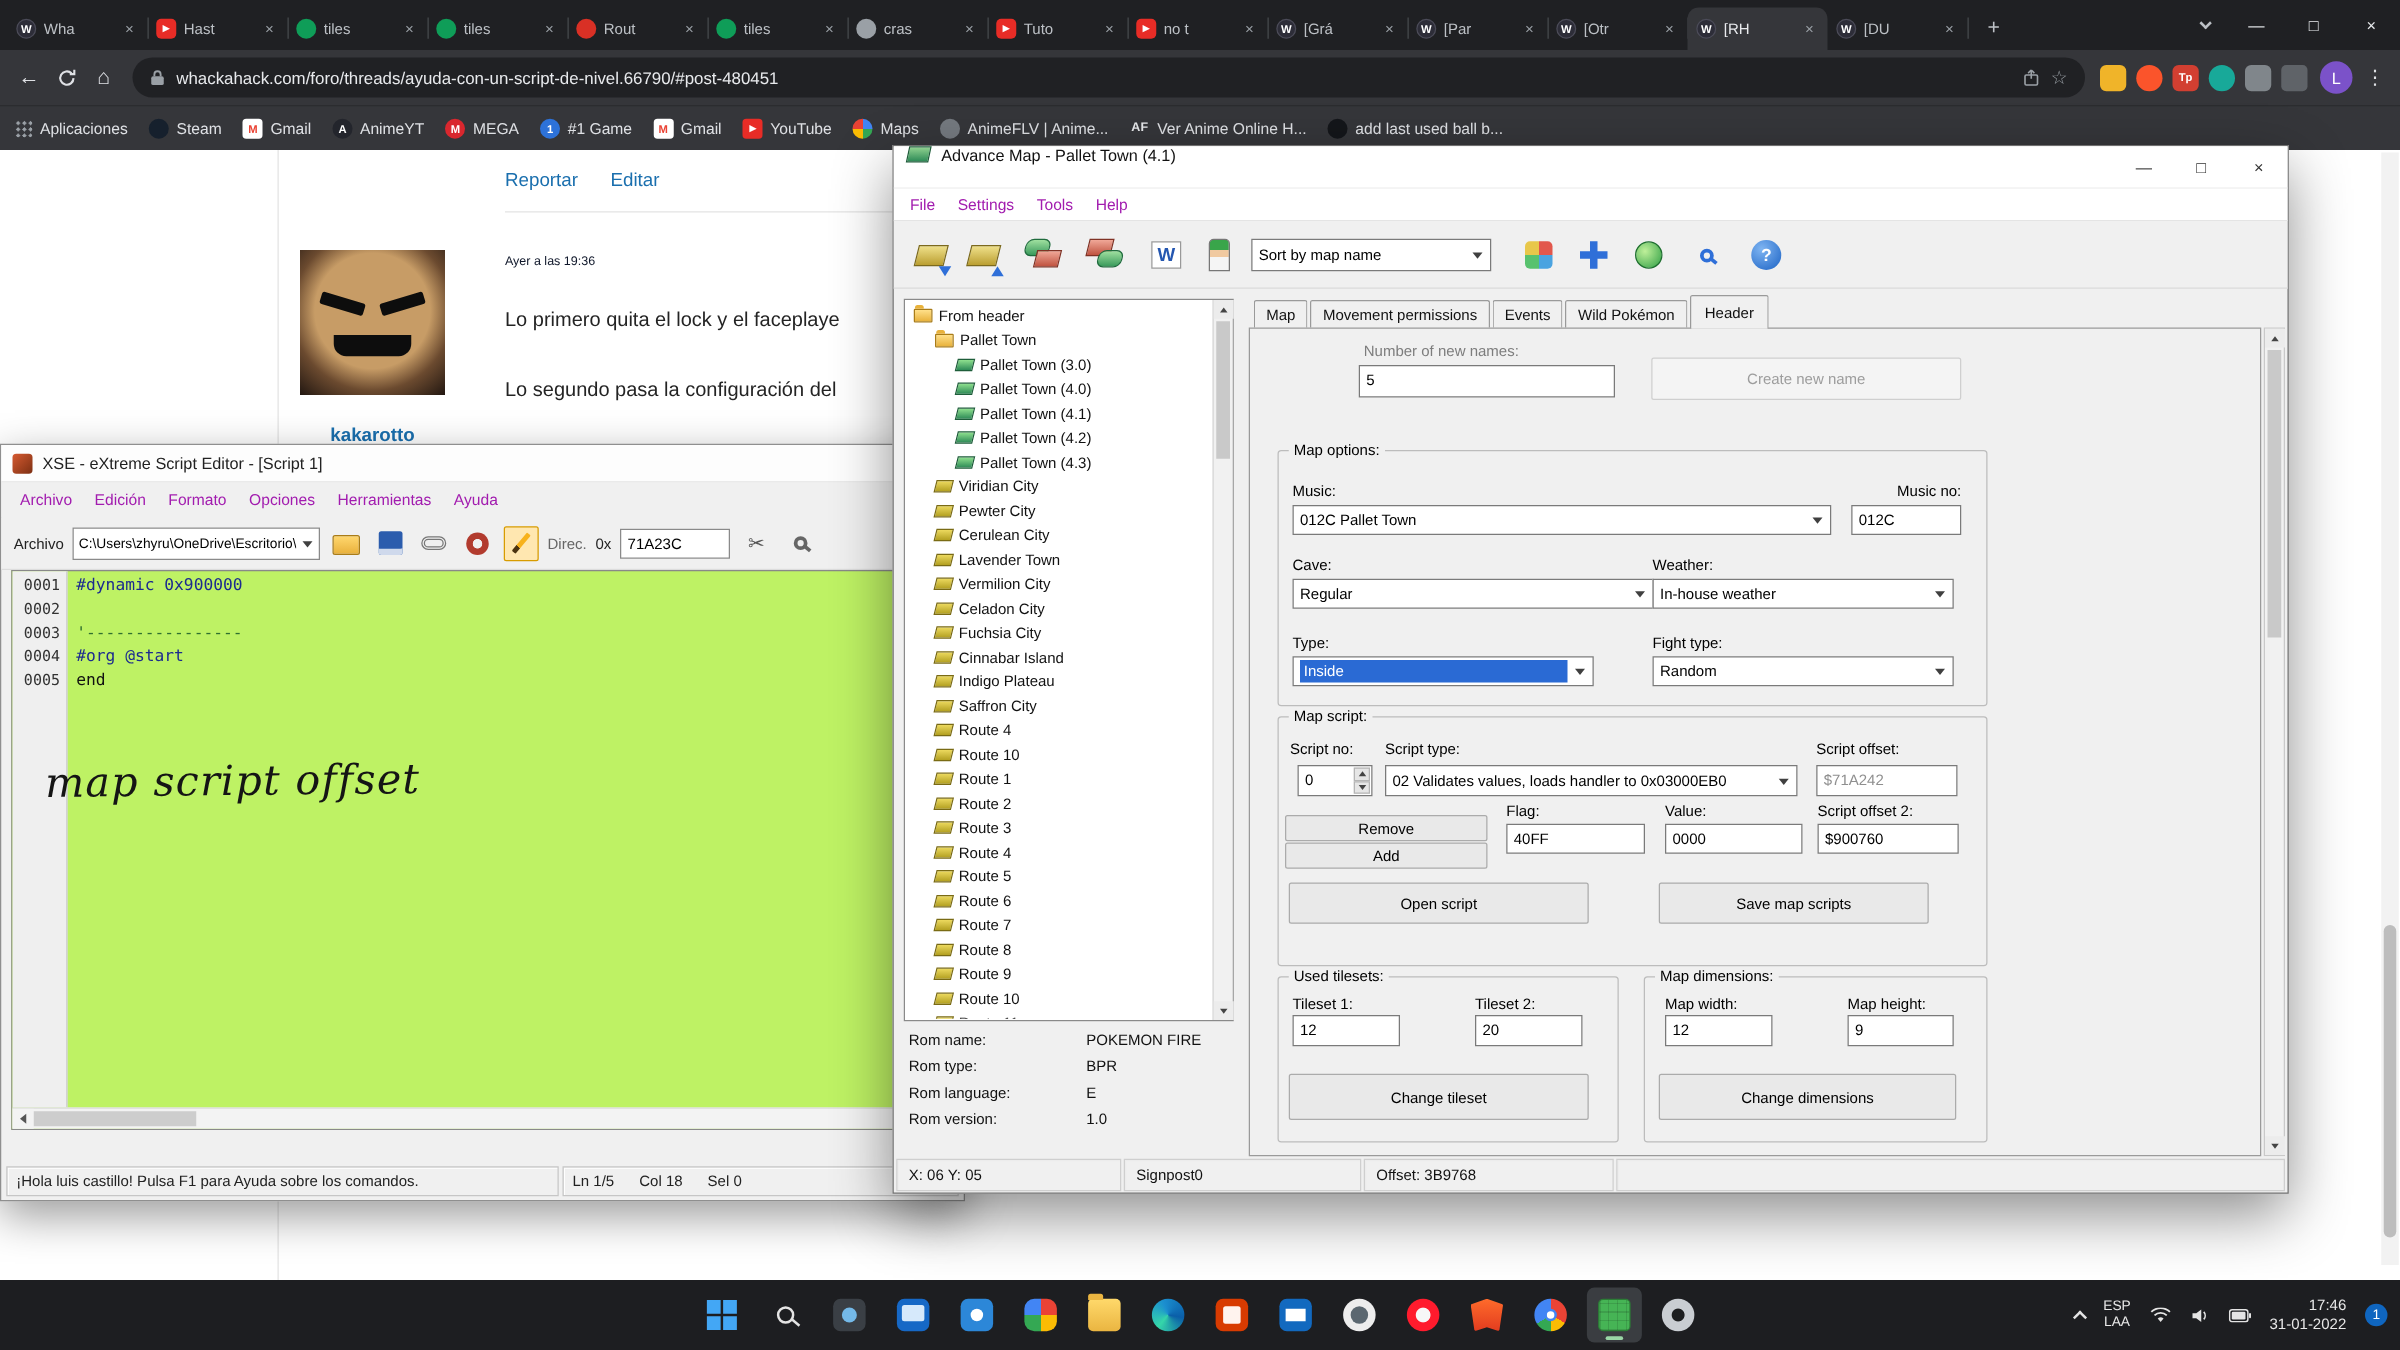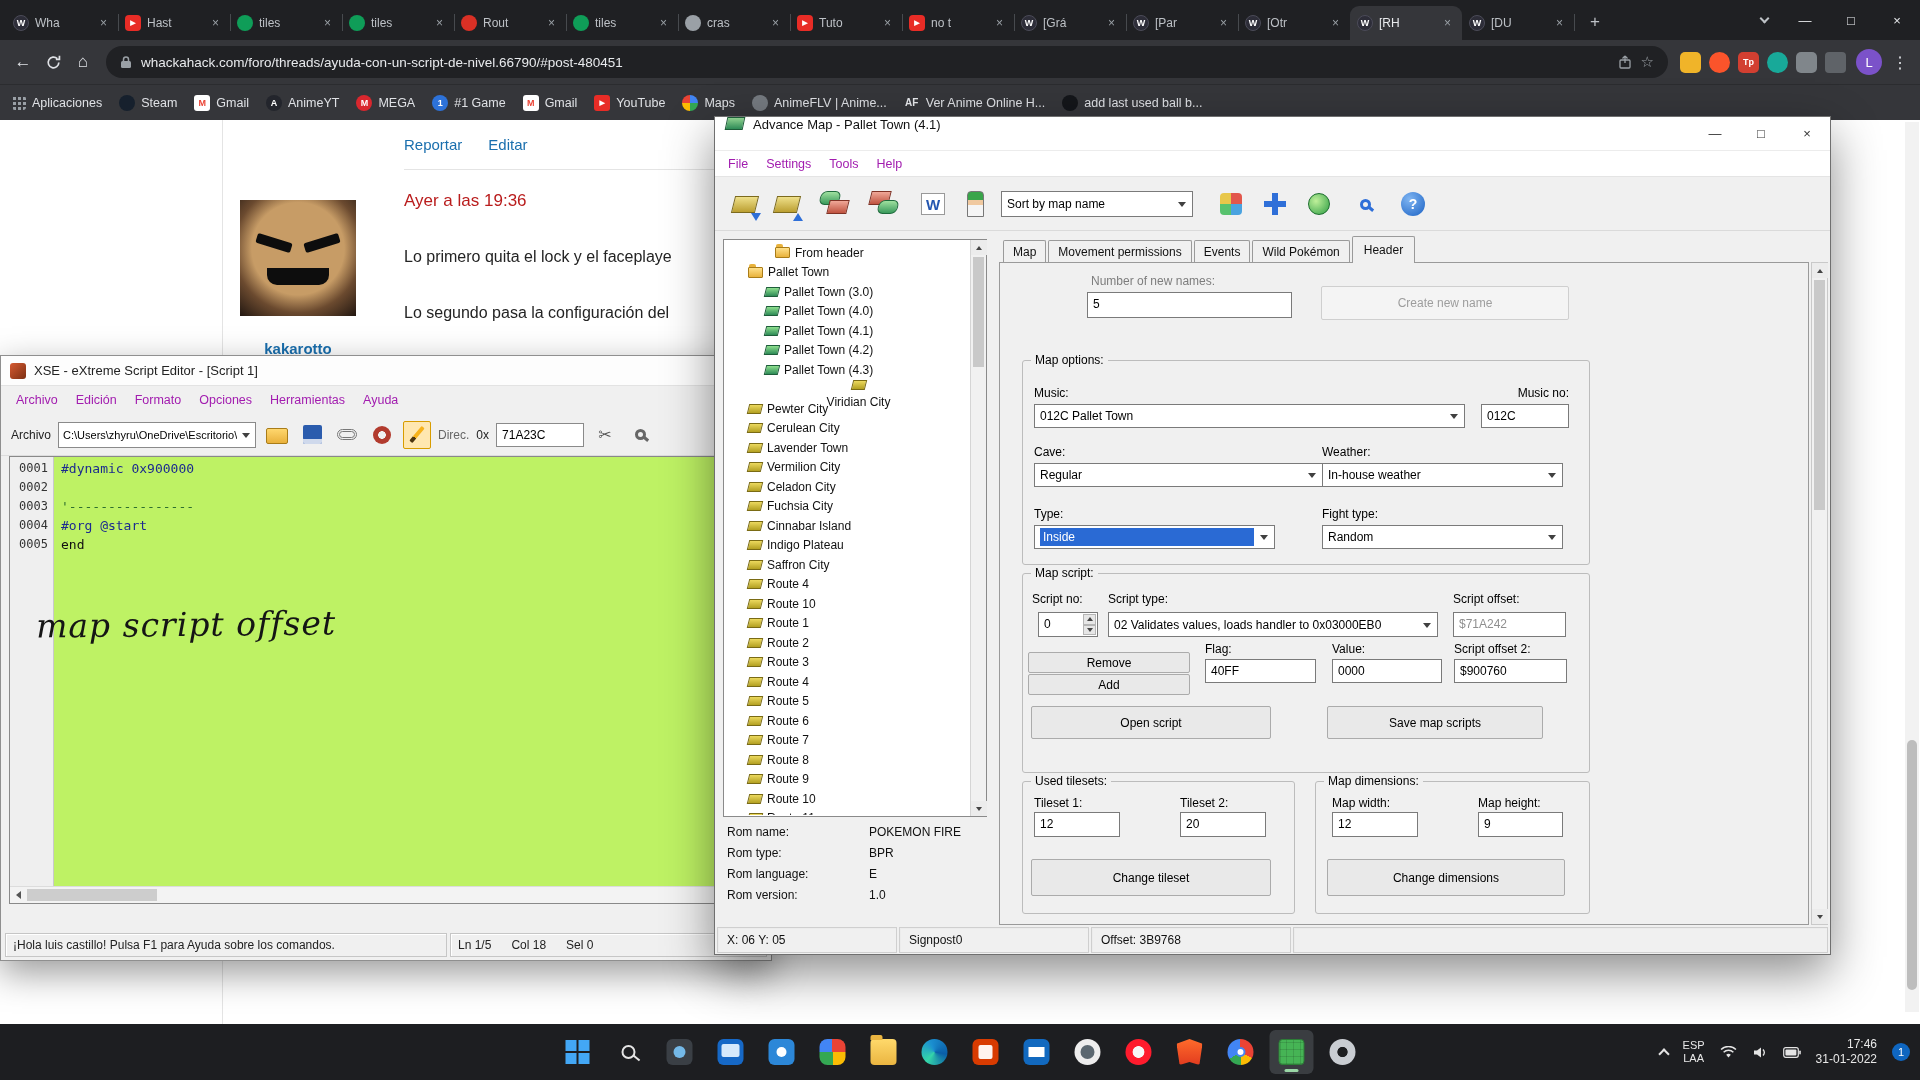--- a/index.html
+++ b/index.html
@@ -62,21 +62,21 @@
 .page{position:absolute;left:0;top:120px;width:100%;height:904px;background:#fff;z-index:1}
 .v-rule{position:absolute;left:222px;top:0;width:1px;height:100%;background:#e4e4e4}
 .post-actions{position:absolute;left:404px;top:16px;display:flex;gap:26px;font-size:15px;color:#1a6fae}
 .h-rule{position:absolute;left:404px;top:49px;width:560px;height:1px;background:#e4e4e4}
 .avatar-box{position:absolute;left:240px;top:80px;width:116px;height:116px;background:radial-gradient(circle at 50% 42%,#c79c66 0 52%,#6b4a2f 72%,#221711 100%);overflow:hidden}
 .brow{position:absolute;width:36px;height:10px;background:#0d0d0d;top:38px;border-radius:2px}
 .brow.l{left:16px;transform:rotate(17deg)}
 .brow.r{right:16px;transform:rotate(-17deg)}
 .stache{position:absolute;left:27px;top:68px;width:62px;height:17px;background:#0d0d0d;border-radius:0 0 10px 10px}
 .uname{position:absolute;left:240px;top:220px;width:116px;text-align:center;color:#1a6fae;font-weight:bold;font-size:15px}
-.ptime{position:absolute;left:404px;top:71px;color:#b91c1c;font-size:17px}
+.ptime{position:absolute;left:404px;top:84px;color:#0f172a;font-size:10px}
 .pline{position:absolute;left:404px;font-size:16px;color:#242424;white-space:nowrap}
 .pg-scroll{position:absolute;right:1px;top:2px;width:14px;height:890px;background:#f2f2f2}
 .pg-thumb{position:absolute;left:2px;width:10px;top:618px;height:250px;background:#bdbdbd;border-radius:6px}
 
 
 .lbl{position:absolute;font-size:12px;color:#000;white-space:nowrap}
 .lbl.dis{color:#7d7d7d}
 .tb{position:absolute;background:#fff;border:1px solid #7a7a7a;font-size:12px;padding:4px 5px;white-space:nowrap;overflow:hidden}
 .tb.dis{color:#8f8f8f}
 .btn{position:absolute;background:#e9e9e9;border:1px solid #ababab;font-size:12px;display:flex;align-items:center;justify-content:center;border-radius:2px}
@@ -578,21 +578,21 @@
       <span class="ami" style="left:630px">
           <i class="sh-lens blue"></i>
         </span>
       <span class="ami" style="left:678px">
           <i class="sh-help">?</i>
         </span>
     </div>
 
     <div class="tree-panel">
       <div class="am-tree" id="am-tree">
-          <div class="tree-row" style="padding-left: 6px; margin-left: 44px;">
+          <div class="tree-row" style="padding-left: 6px;">
             <span class="tico ti-folder"></span>
             <span class="tree-label">From header</span>
           </div>
           <div class="tree-row" style="padding-left: 23px;">
             <span class="tico ti-folder"></span>
             <span class="tree-label">Pallet Town</span>
           </div>
           <div class="tree-row" style="padding-left: 40px;">
             <span class="tico ti-green"></span>
             <span class="tree-label">Pallet Town (3.0)</span>
@@ -606,21 +606,21 @@
             <span class="tree-label">Pallet Town (4.1)</span>
           </div>
           <div class="tree-row" style="padding-left: 40px;">
             <span class="tico ti-green"></span>
             <span class="tree-label">Pallet Town (4.2)</span>
           </div>
           <div class="tree-row" style="padding-left: 40px;">
             <span class="tico ti-green"></span>
             <span class="tree-label">Pallet Town (4.3)</span>
           </div>
-          <div class="tree-row" style="padding-left: 23px; flex-direction: column;">
+          <div class="tree-row" style="padding-left: 23px;">
             <span class="tico ti-yellow"></span>
             <span class="tree-label">Viridian City</span>
           </div>
           <div class="tree-row" style="padding-left: 23px;">
             <span class="tico ti-yellow"></span>
             <span class="tree-label">Pewter City</span>
           </div>
           <div class="tree-row" style="padding-left: 23px;">
             <span class="tico ti-yellow"></span>
             <span class="tree-label">Cerulean City</span>

